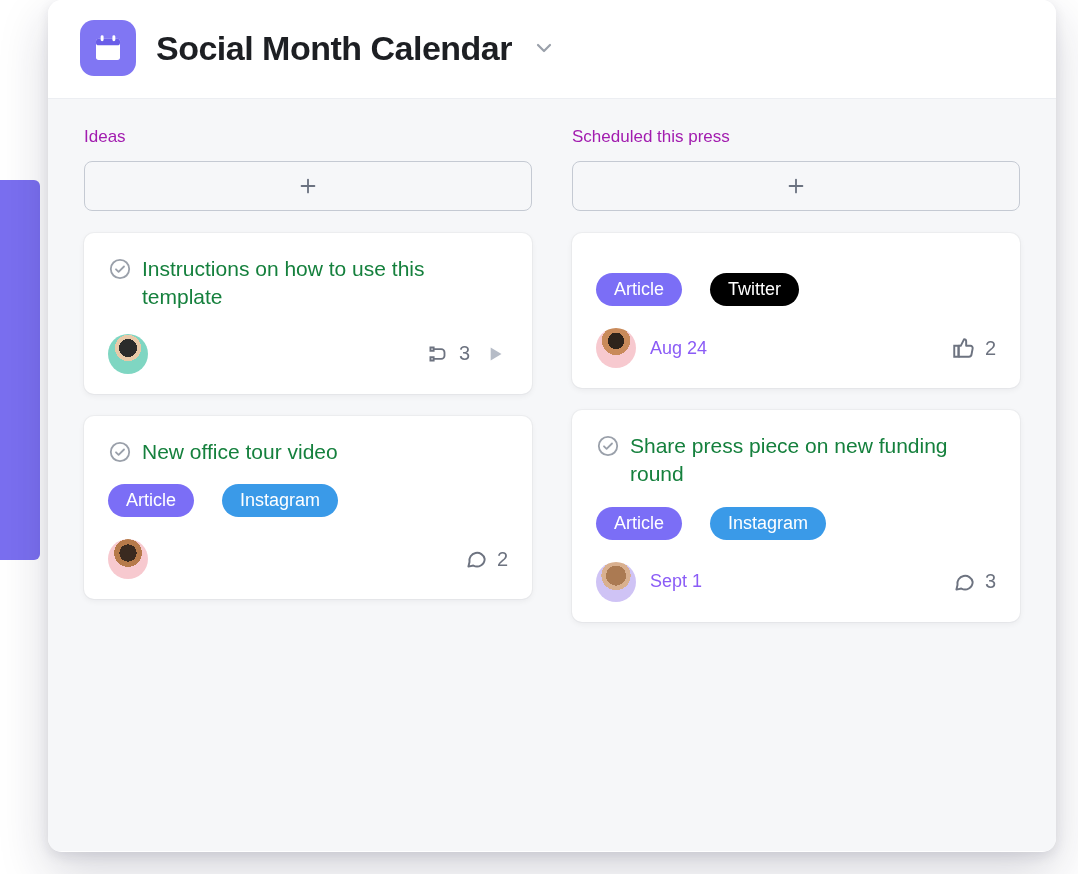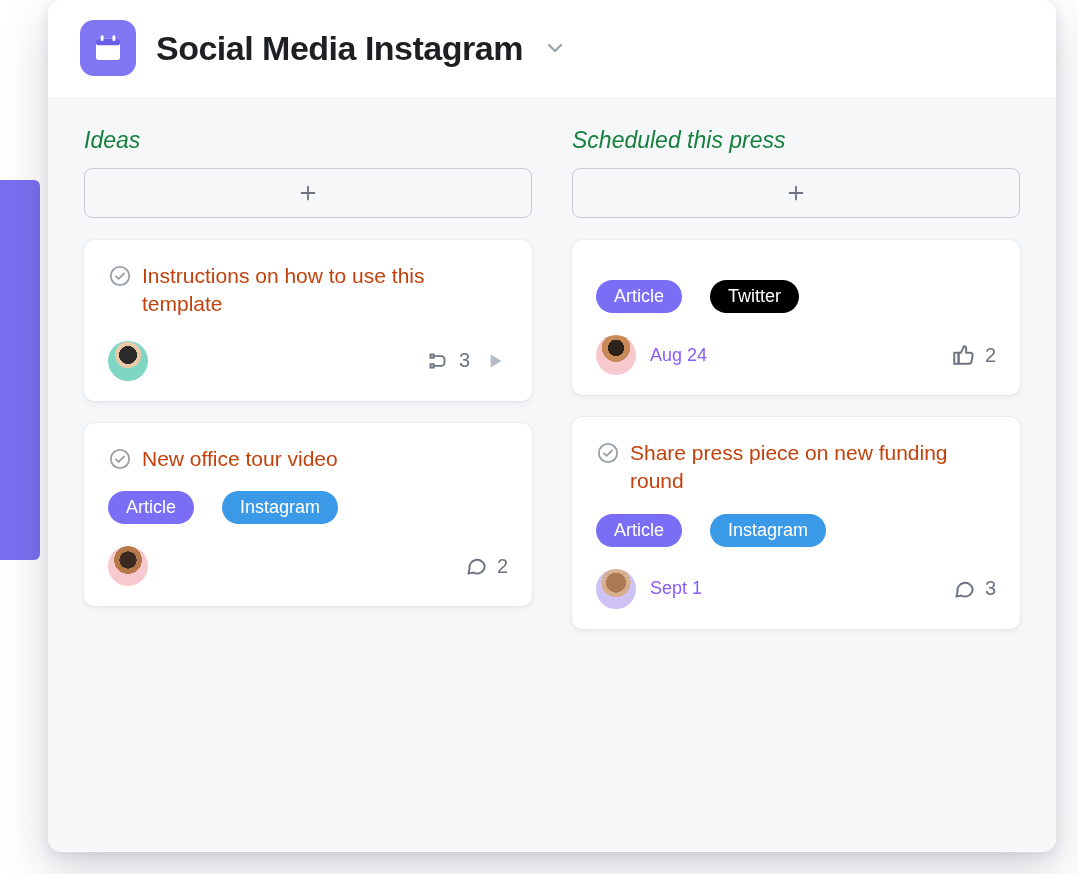--- a/index.html
+++ b/index.html
@@ -68,25 +68,24 @@
   }
   .columns {
     display: flex;
     gap: 40px;
   }
   .col {
     flex: 1;
     min-width: 0;
   }
   .col-title {
-    font-size: 23px;
+    font-size: 17px;
     font-weight: 500;
-    color: #15803d;
+    color: #a21caf;
     margin-bottom: 14px;
-    font-style: italic;
   }
   .add-btn {
     width: 100%;
     height: 50px;
     border: 1px solid #c5cad3;
     border-radius: 8px;
     background: transparent;
     display: flex;
     align-items: center;
     justify-content: center;
@@ -111,21 +110,21 @@
   .check-ic {
     flex-shrink: 0;
     width: 24px;
     height: 24px;
     color: #9aa0aa;
     margin-top: 2px;
   }
   .card-title {
     font-size: 21px;
     font-weight: 400;
-    color: #c2410c;
+    color: #15803d;
     line-height: 1.35;
   }
   .tags {
     display: flex;
     gap: 28px;
     margin: 18px 0 0 0;
     flex-wrap: wrap;
   }
   .tag {
     padding: 6px 18px;
@@ -178,21 +177,21 @@
 
   <div class="header">
     <div class="app-icon">
       <svg viewBox="0 0 24 24" fill="none">
         <rect x="3" y="5" width="18" height="16" rx="2" fill="#fff"></rect>
         <rect x="3" y="5" width="18" height="5" rx="2" fill="#6a5ee8"></rect>
         <rect x="6.5" y="2.5" width="2.2" height="4.5" rx="1.1" fill="#fff"></rect>
         <rect x="15.3" y="2.5" width="2.2" height="4.5" rx="1.1" fill="#fff"></rect>
       </svg>
     </div>
-    <div class="title">Social Media Instagram</div>
+    <div class="title">Social Month Calendar</div>
     <div class="chev">
       <svg width="24" height="24" viewBox="0 0 24 24">
         <path d="M6 9l6 6 6-6" stroke="currentColor" stroke-width="2.2" fill="none" stroke-linecap="round" stroke-linejoin="round"></path>
       </svg>
     </div>
   </div>
 
   <div class="body">
     <div class="columns" id="columns">
         <div class="col">

